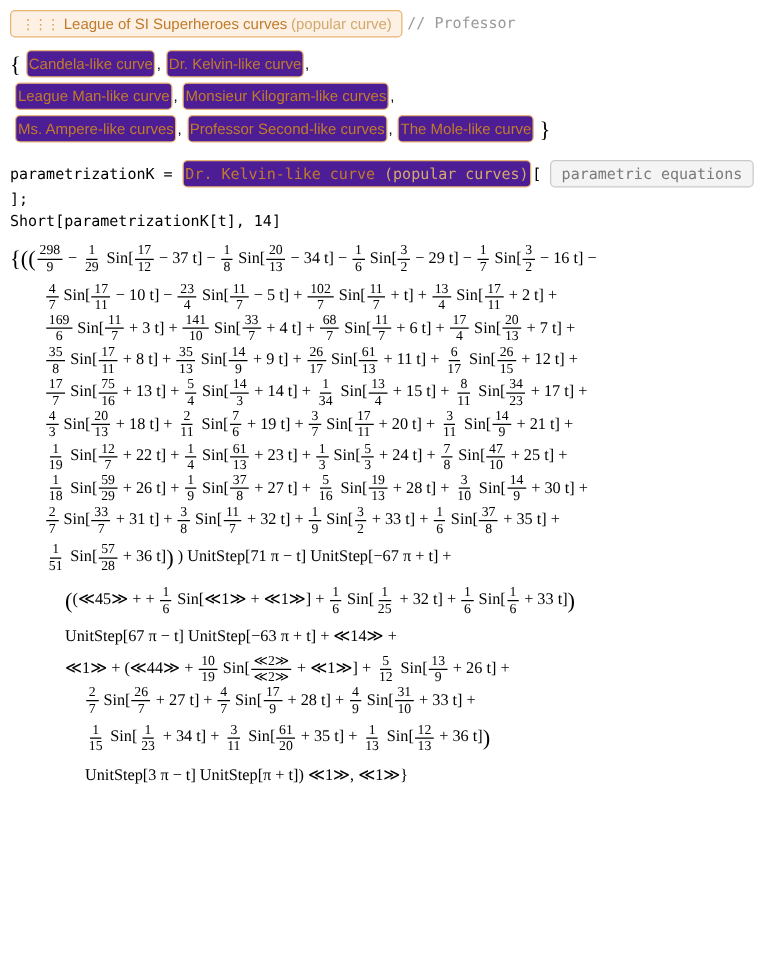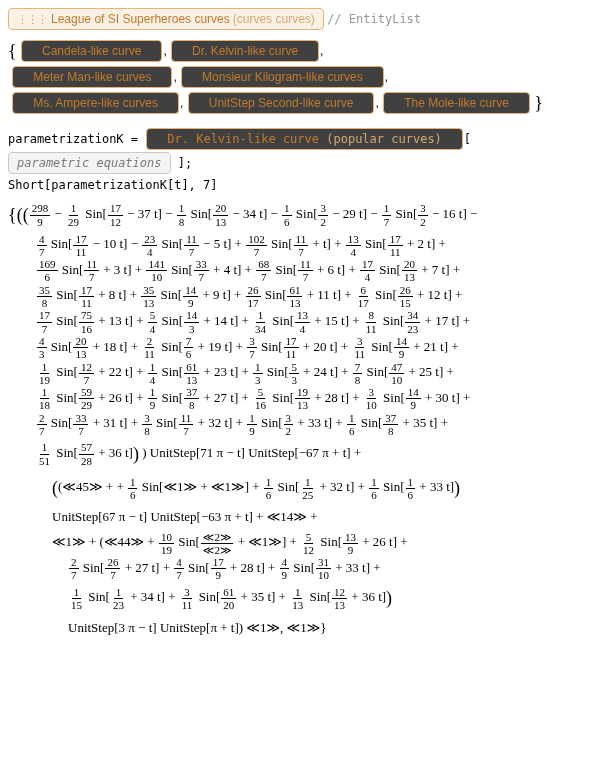--- a/index.html
+++ b/index.html
@@ -30,38 +30,37 @@
   .entity-class .name {
     color: #c17b2b;
     font-weight: normal;
   }
   .entity-class .sub {
     color: #d4a96e;
     margin-left: 3px;
   }
   .entity-item {
     display: inline-block;
-    background: #404040;
+    background: #4c1d95;
     border: 1px solid #e8b476;
     border-radius: 4px;
-    padding: 3px 20px;
+    padding: 3px 1px;
     margin: 2px 1px;
     color: #c17b2b;
   }
   .entity-item .sub {
     color: #d4a96e;
   }
   .prop-item {
     display: inline-block;
     background: #f4f4f4;
     border: 1px solid #c9c9c9;
     border-radius: 4px;
     padding: 3px 8px;
     color: #7a7a7a;
-    font-style: italic;
   }
   .comment {
     color: #999;
     font-family: Menlo, Consolas, monospace;
   }
   .list-line {
     margin: 2px 0 10px 0;
   }
   .brace { font-family: "Times New Roman", serif; font-size: 18px; vertical-align: middle; }
   .code-line {
@@ -94,42 +93,42 @@
   .skel { font-family: "Times New Roman", serif; text-align: center; }
   .bigp { font-size: 18px; vertical-align: -3px; }
 </style>
 </head>
 <body>
 
 <div>
   <span class="entity-class">
     <span class="dots">⋮⋮⋮</span>
     <span class="name">League of SI Superheroes curves</span>
-    <span class="sub">(curves curves)</span>
+    <span class="sub">(popular curve)</span>
   </span>
-  <span class="comment">// EntityList</span>
+  <span class="comment">// Professor</span>
 </div>
 
 <div class="list-line">
   <span class="brace">{</span>
   <span class="entity-item">Candela-like curve</span>,
   <span class="entity-item">Dr. Kelvin-like curve</span>,<br>
-  &nbsp;<span class="entity-item">Meter Man-like curves</span>,
+  &nbsp;<span class="entity-item">League Man-like curve</span>,
   <span class="entity-item">Monsieur Kilogram-like curves</span>,<br>
   &nbsp;<span class="entity-item">Ms. Ampere-like curves</span>,
-  <span class="entity-item">UnitStep Second-like curve</span>,
+  <span class="entity-item">Professor Second-like curves</span>,
   <span class="entity-item">The Mole-like curve</span>
   <span class="brace">}</span>
 </div>
 
 <div class="code-line">
   <span class="bold">parametrizationK =</span>
   <span class="entity-item">
     <span>Dr. Kelvin-like curve</span>
     <span class="sub">(popular curves)</span>
   </span>[
   <span class="prop-item">parametric equations</span>
   ]<span>;</span>
 </div>
 
-<div class="code-line bold">Short[parametrizationK[t], 7]</div>
+<div class="code-line bold">Short[parametrizationK[t], 14]</div>
 
 <div class="math-output" id="math"><span class="bigp">{((</span><span class="frac"><span class="num">298</span><span class="den">9</span></span> − <span class="frac"><span class="num">1</span><span class="den">29</span></span> Sin[<span class="frac"><span class="num">17</span><span class="den">12</span></span> − 37 t] − <span class="frac"><span class="num">1</span><span class="den">8</span></span> Sin[<span class="frac"><span class="num">20</span><span class="den">13</span></span> − 34 t] − <span class="frac"><span class="num">1</span><span class="den">6</span></span> Sin[<span class="frac"><span class="num">3</span><span class="den">2</span></span> − 29 t] − <span class="frac"><span class="num">1</span><span class="den">7</span></span> Sin[<span class="frac"><span class="num">3</span><span class="den">2</span></span> − 16 t] −<span class="indent1"><span class="frac"><span class="num">4</span><span class="den">7</span></span> Sin[<span class="frac"><span class="num">17</span><span class="den">11</span></span> − 10 t] − <span class="frac"><span class="num">23</span><span class="den">4</span></span> Sin[<span class="frac"><span class="num">11</span><span class="den">7</span></span> − 5 t] + <span class="frac"><span class="num">102</span><span class="den">7</span></span> Sin[<span class="frac"><span class="num">11</span><span class="den">7</span></span> + t] + <span class="frac"><span class="num">13</span><span class="den">4</span></span> Sin[<span class="frac"><span class="num">17</span><span class="den">11</span></span> + 2 t] +</span><span class="indent1"><span class="frac"><span class="num">169</span><span class="den">6</span></span> Sin[<span class="frac"><span class="num">11</span><span class="den">7</span></span> + 3 t] + <span class="frac"><span class="num">141</span><span class="den">10</span></span> Sin[<span class="frac"><span class="num">33</span><span class="den">7</span></span> + 4 t] + <span class="frac"><span class="num">68</span><span class="den">7</span></span> Sin[<span class="frac"><span class="num">11</span><span class="den">7</span></span> + 6 t] + <span class="frac"><span class="num">17</span><span class="den">4</span></span> Sin[<span class="frac"><span class="num">20</span><span class="den">13</span></span> + 7 t] +</span><span class="indent1"><span class="frac"><span class="num">35</span><span class="den">8</span></span> Sin[<span class="frac"><span class="num">17</span><span class="den">11</span></span> + 8 t] + <span class="frac"><span class="num">35</span><span class="den">13</span></span> Sin[<span class="frac"><span class="num">14</span><span class="den">9</span></span> + 9 t] + <span class="frac"><span class="num">26</span><span class="den">17</span></span> Sin[<span class="frac"><span class="num">61</span><span class="den">13</span></span> + 11 t] + <span class="frac"><span class="num">6</span><span class="den">17</span></span> Sin[<span class="frac"><span class="num">26</span><span class="den">15</span></span> + 12 t] +</span><span class="indent1"><span class="frac"><span class="num">17</span><span class="den">7</span></span> Sin[<span class="frac"><span class="num">75</span><span class="den">16</span></span> + 13 t] + <span class="frac"><span class="num">5</span><span class="den">4</span></span> Sin[<span class="frac"><span class="num">14</span><span class="den">3</span></span> + 14 t] + <span class="frac"><span class="num">1</span><span class="den">34</span></span> Sin[<span class="frac"><span class="num">13</span><span class="den">4</span></span> + 15 t] + <span class="frac"><span class="num">8</span><span class="den">11</span></span> Sin[<span class="frac"><span class="num">34</span><span class="den">23</span></span> + 17 t] +</span><span class="indent1"><span class="frac"><span class="num">4</span><span class="den">3</span></span> Sin[<span class="frac"><span class="num">20</span><span class="den">13</span></span> + 18 t] + <span class="frac"><span class="num">2</span><span class="den">11</span></span> Sin[<span class="frac"><span class="num">7</span><span class="den">6</span></span> + 19 t] + <span class="frac"><span class="num">3</span><span class="den">7</span></span> Sin[<span class="frac"><span class="num">17</span><span class="den">11</span></span> + 20 t] + <span class="frac"><span class="num">3</span><span class="den">11</span></span> Sin[<span class="frac"><span class="num">14</span><span class="den">9</span></span> + 21 t] +</span><span class="indent1"><span class="frac"><span class="num">1</span><span class="den">19</span></span> Sin[<span class="frac"><span class="num">12</span><span class="den">7</span></span> + 22 t] + <span class="frac"><span class="num">1</span><span class="den">4</span></span> Sin[<span class="frac"><span class="num">61</span><span class="den">13</span></span> + 23 t] + <span class="frac"><span class="num">1</span><span class="den">3</span></span> Sin[<span class="frac"><span class="num">5</span><span class="den">3</span></span> + 24 t] + <span class="frac"><span class="num">7</span><span class="den">8</span></span> Sin[<span class="frac"><span class="num">47</span><span class="den">10</span></span> + 25 t] +</span><span class="indent1"><span class="frac"><span class="num">1</span><span class="den">18</span></span> Sin[<span class="frac"><span class="num">59</span><span class="den">29</span></span> + 26 t] + <span class="frac"><span class="num">1</span><span class="den">9</span></span> Sin[<span class="frac"><span class="num">37</span><span class="den">8</span></span> + 27 t] + <span class="frac"><span class="num">5</span><span class="den">16</span></span> Sin[<span class="frac"><span class="num">19</span><span class="den">13</span></span> + 28 t] + <span class="frac"><span class="num">3</span><span class="den">10</span></span> Sin[<span class="frac"><span class="num">14</span><span class="den">9</span></span> + 30 t] +</span><span class="indent1"><span class="frac"><span class="num">2</span><span class="den">7</span></span> Sin[<span class="frac"><span class="num">33</span><span class="den">7</span></span> + 31 t] + <span class="frac"><span class="num">3</span><span class="den">8</span></span> Sin[<span class="frac"><span class="num">11</span><span class="den">7</span></span> + 32 t] + <span class="frac"><span class="num">1</span><span class="den">9</span></span> Sin[<span class="frac"><span class="num">3</span><span class="den">2</span></span> + 33 t] + <span class="frac"><span class="num">1</span><span class="den">6</span></span> Sin[<span class="frac"><span class="num">37</span><span class="den">8</span></span> + 35 t] +</span><span class="indent1"><span class="frac"><span class="num">1</span><span class="den">51</span></span> Sin[<span class="frac"><span class="num">57</span><span class="den">28</span></span> + 36 t]<span class="bigp">)</span> ) UnitStep[71 π − t] UnitStep[−67 π + t] +</span><span class="indent2"><span class="bigp">(</span><span class="skel">(≪45≫ +</span> + <span class="frac"><span class="num">1</span><span class="den">6</span></span> Sin[<span class="skel">≪1≫ + ≪1≫</span>] + <span class="frac"><span class="num">1</span><span class="den">6</span></span> Sin[<span class="frac"><span class="num">1</span><span class="den">25</span></span> + 32 t] + <span class="frac"><span class="num">1</span><span class="den">6</span></span> Sin[<span class="frac"><span class="num">1</span><span class="den">6</span></span> + 33 t]<span class="bigp">)</span></span><span class="indent2">UnitStep[67 π − t] UnitStep[−63 π + t] + ≪14≫ +</span><span class="indent2"><span class="skel">≪1≫ + (≪44≫ +</span> <span class="frac"><span class="num">10</span><span class="den">19</span></span> Sin[<span class="frac"><span class="num">≪2≫</span><span class="den">≪2≫</span></span> + ≪1≫] + <span class="frac"><span class="num">5</span><span class="den">12</span></span> Sin[<span class="frac"><span class="num">13</span><span class="den">9</span></span> + 26 t] +</span><span class="indent3"><span class="frac"><span class="num">2</span><span class="den">7</span></span> Sin[<span class="frac"><span class="num">26</span><span class="den">7</span></span> + 27 t] + <span class="frac"><span class="num">4</span><span class="den">7</span></span> Sin[<span class="frac"><span class="num">17</span><span class="den">9</span></span> + 28 t] + <span class="frac"><span class="num">4</span><span class="den">9</span></span> Sin[<span class="frac"><span class="num">31</span><span class="den">10</span></span> + 33 t] +</span><span class="indent3"><span class="frac"><span class="num">1</span><span class="den">15</span></span> Sin[<span class="frac"><span class="num">1</span><span class="den">23</span></span> + 34 t] + <span class="frac"><span class="num">3</span><span class="den">11</span></span> Sin[<span class="frac"><span class="num">61</span><span class="den">20</span></span> + 35 t] + <span class="frac"><span class="num">1</span><span class="den">13</span></span> Sin[<span class="frac"><span class="num">12</span><span class="den">13</span></span> + 36 t]<span class="bigp">)</span></span><span class="indent3">UnitStep[3 π − t] UnitStep[π + t]) ≪1≫, ≪1≫}</span></div>
 
 </body></html>

